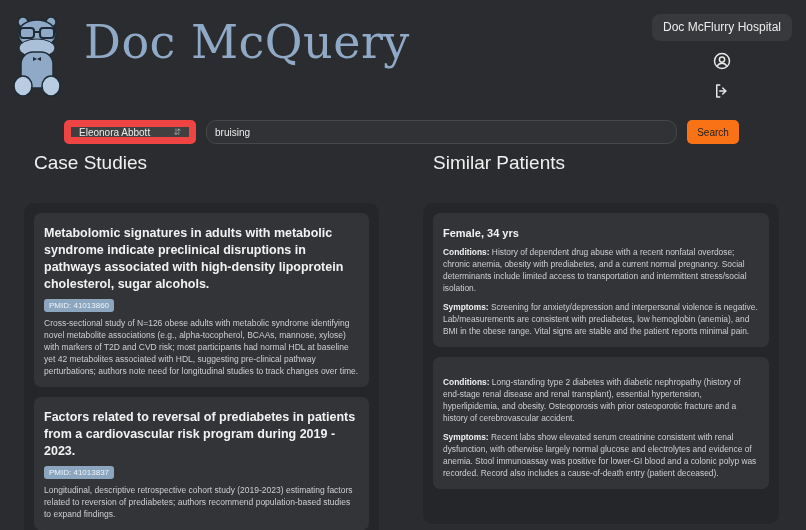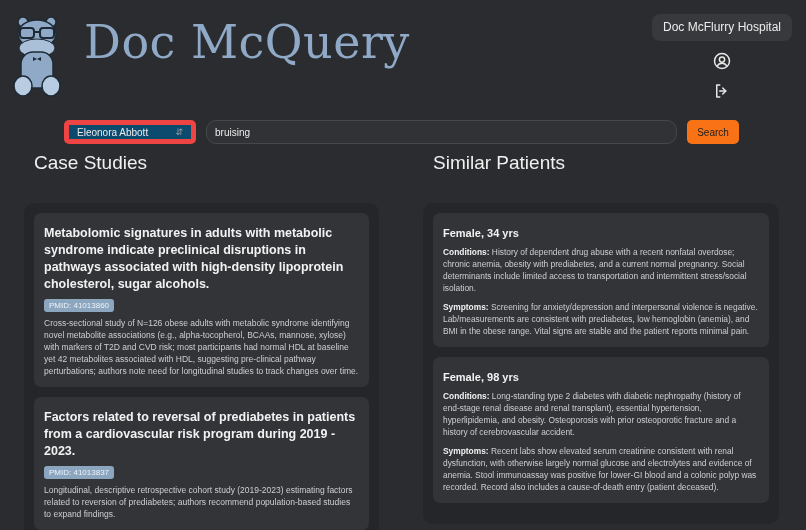--- a/index.html
+++ b/index.html
@@ -37,22 +37,22 @@
   }
   .icon-btn { width: 20px; height: 20px; display: flex; align-items: center; justify-content: center; cursor: pointer; }
   .icon-btn svg { width: 18px; height: 18px; }
 
   
   .search-row {
     position: absolute; top: 120px; left: 64px; right: 67px;
     display: flex; align-items: center; gap: 10px;
   }
   .select {
-    width: 132px; height: 24px; border: 5px solid #ef4444; border-radius: 5px;
-    background: #0c4a6e; display: flex; align-items: center; justify-content: space-between;
+    width: 132px; height: 24px; border: 7px solid #ef4444; border-radius: 5px;
+    background: #404040; display: flex; align-items: center; justify-content: space-between;
     padding: 0 8px; font-size: 10px; color: #ececec;
   }
   .select .chev { color: #9a9a9a; font-size: 9px; line-height: 9px; }
   .search-input {
     flex: 1; height: 24px; border: 1px solid #46474b; border-radius: 10px;
     background: #313236; color: #ececec; font-size: 10px; padding: 0 8px;
     font-family: "Liberation Sans", sans-serif; outline: none;
   }
   .search-btn {
     width: 52px; height: 24px; border-radius: 5px; border: none;
@@ -152,17 +152,16 @@
 
 </div>
 
 <div class="panel right" style="bottom: 6px;">
   <div class="card">
     <div class="patient-title">Female, 34 yrs</div>
     <div class="patient-field"><b>Conditions:</b> <span>History of dependent drug abuse with a recent nonfatal overdose; chronic anemia, obesity with prediabetes, and a current normal pregnancy. Social determinants include limited access to transportation and intermittent stress/social isolation.</span></div>
     <div class="patient-field"><b>Symptoms:</b> <span>Screening for anxiety/depression and interpersonal violence is negative. Lab/measurements are consistent with prediabetes, low hemoglobin (anemia), and BMI in the obese range. Vital signs are stable and the patient reports minimal pain.</span></div>
   </div>
   <div class="card">
-    <div class="patient-title">Female, 98 yrs</div>
     <div class="patient-field"><b>Conditions:</b> <span>Long-standing type 2 diabetes with diabetic nephropathy (history of end-stage renal disease and renal transplant), essential hypertension, hyperlipidemia, and obesity. Osteoporosis with prior osteoporotic fracture and a history of cerebrovascular accident.</span></div>
     <div class="patient-field"><b>Symptoms:</b> <span>Recent labs show elevated serum creatinine consistent with renal dysfunction, with otherwise largely normal glucose and electrolytes and evidence of anemia. Stool immunoassay was positive for lower-GI blood and a colonic polyp was recorded. Record also includes a cause-of-death entry (patient deceased).</span></div>
   </div>
 </div>
 
 </body></html>

